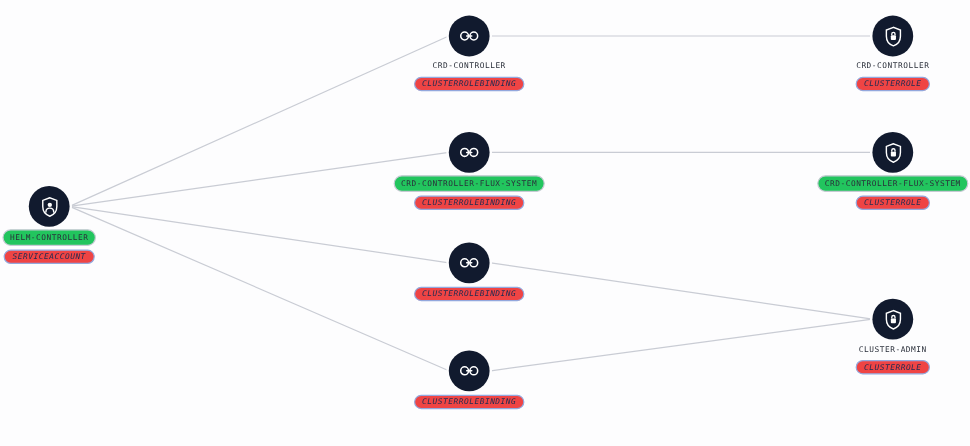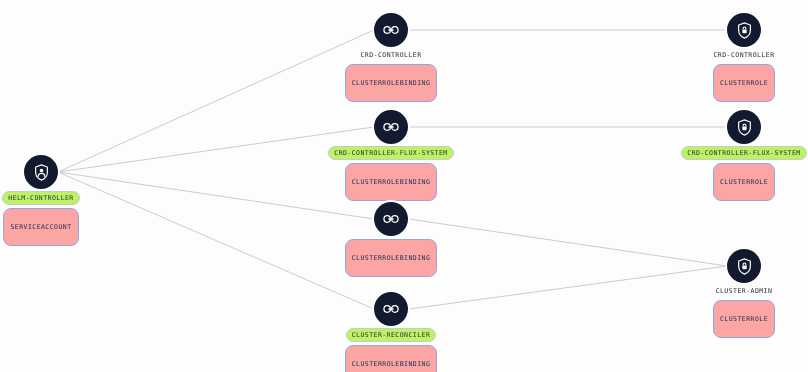--- a/index.html
+++ b/index.html
@@ -64,34 +64,35 @@
     letter-spacing: 0.45px;
     color: #2a2f3a;
     white-space: nowrap;
     line-height: 10px;
     padding: 1px 5px;
     text-transform: uppercase;
   }
   .node-name.pill {
     border: 1px solid #c6cad3;
     border-radius: 8px;
-    background: #bef264;
+    background: #22c55e;
   }
   .node-kind {
     margin-top: 3px;
     font-size: 6.5px;
     letter-spacing: 0.45px;
     line-height: 10px;
-    padding: 13px 6px;
+    padding: 0 6px;
     border-radius: 8px;
-    background: #fca5a5;
+    background: #ef4444;
     border: 1px solid #93a8dd;
     color: #1c2b52;
     white-space: nowrap;
     text-transform: uppercase;
+    font-style: italic;
   }
 </style>
 </head>
 <body>
 
 <div id="graph-canvas">
   <svg id="edge-layer" viewBox="0 0 808 372" width="808" height="372">
       <line x1="58" y1="172" x2="374" y2="30" class="graph-edge" stroke="#c9ccd4"></line>
       <line x1="58" y1="172" x2="374" y2="127" class="graph-edge" stroke="#c9ccd4"></line>
       <line x1="58" y1="172" x2="374" y2="219" class="graph-edge" stroke="#c9ccd4"></line>
@@ -146,21 +147,20 @@
         <div class="node-kind">CLUSTERROLEBINDING</div>
       </div>
       <div class="graph-node" style="left: 391px; top: 292px;">
         <div class="node-circle" style="background: rgb(17, 26, 46);">
           <svg width="18" height="18" viewBox="0 0 24 24" fill="none">
             <rect x="2.6" y="7.6" width="8.6" height="8.8" rx="4.3" stroke="#ffffff" stroke-width="1.7"></rect>
             <rect x="12.8" y="7.6" width="8.6" height="8.8" rx="4.3" stroke="#ffffff" stroke-width="1.7"></rect>
             <path d="M9.2 12h5.6" stroke="#ffffff" stroke-width="1.7" stroke-linecap="round"></path>
           </svg>
         </div>
-        <div class="node-name pill">CLUSTER-RECONCILER</div>
         <div class="node-kind">CLUSTERROLEBINDING</div>
       </div>
       <div class="graph-node" style="left: 744px; top: 13px;">
         <div class="node-circle" style="background: rgb(17, 26, 46);">
           <svg width="19" height="19" viewBox="0 0 24 24" fill="none">
             <path d="M12 2.3 4.6 5.1v6.4c0 4.7 3.1 8.7 7.4 10.2 4.3-1.5 7.4-5.5 7.4-10.2V5.1L12 2.3z" stroke="#ffffff" stroke-width="1.5" fill="none"></path>
             <rect x="9.3" y="10.6" width="5.4" height="5" rx="1" fill="#ffffff"></rect>
             <path d="M10.3 10.6V9.2a1.7 1.7 0 0 1 3.4 0v1.4" stroke="#ffffff" stroke-width="1.4" fill="none"></path>
           </svg>
         </div>

